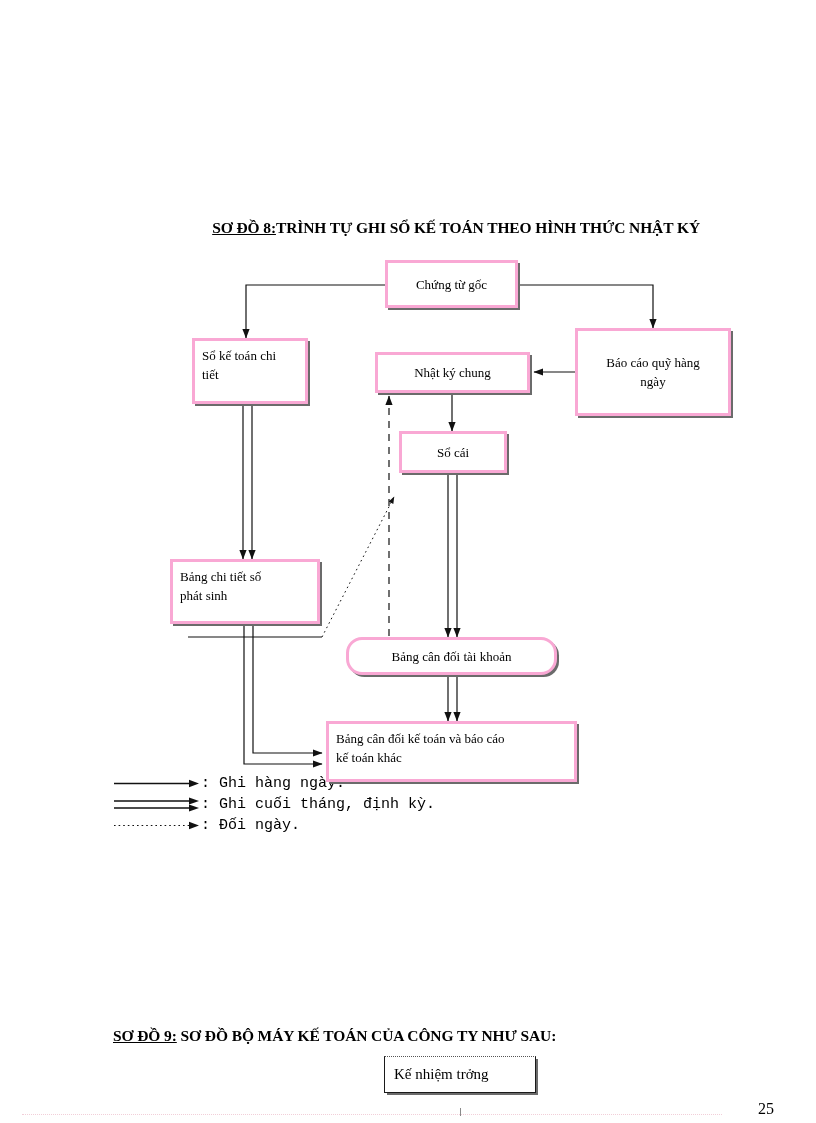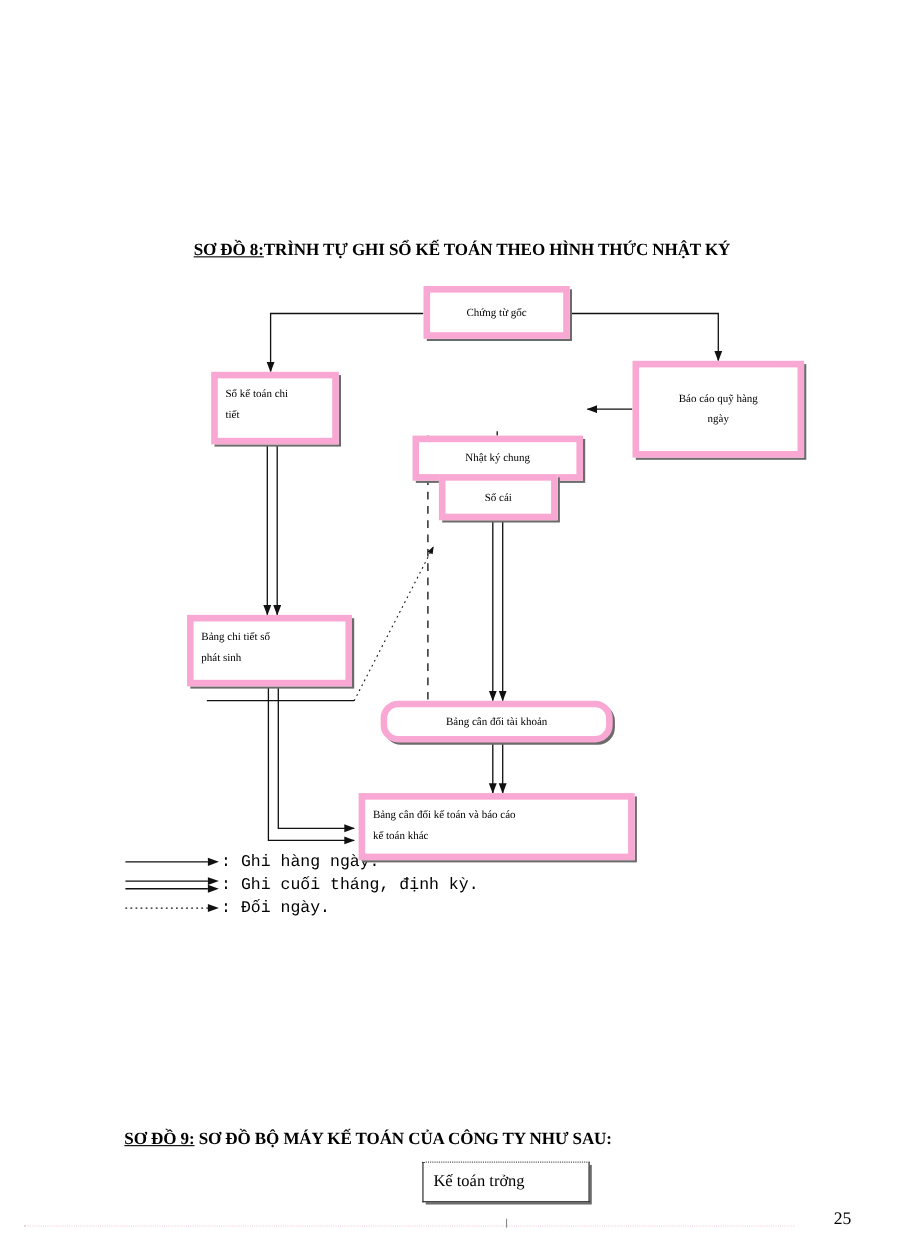--- a/index.html
+++ b/index.html
@@ -31,21 +31,21 @@
   }
   #title-8 {
     left: 140px;
     top: 218px;
     width: 560px;
     text-align: center;
   }
   #title-8 .lead {
     text-decoration: underline;
   }
-  #title-8 .line1 { display: block; text-align: center; white-space: nowrap; }
+  #title-8 .line1 { display: block; text-align: right; white-space: nowrap; }
   #title-8 .line2 { display: block; text-align: center; white-space: nowrap; }
   #title-8 .u2 { text-decoration: underline; }
 
   #title-9 {
     left: 113px;
     top: 1026px;
     white-space: nowrap;
   }
   #title-9 .lead { text-decoration: underline; }
 
@@ -61,23 +61,23 @@
     position: absolute;
     left: 0;
     top: 0;
   }
 
   
   .node {
     position: absolute;
     box-sizing: border-box;
     background: #ffffff;
-    border: 6px solid #f9a8d4;
+    border: 3px solid #f9a8d4;
     box-shadow: 2.5px 2.5px 0 -0.5px #6b6b6b;
-    font-size: 10px;
+    font-size: 13px;
     line-height: 19px;
     overflow: hidden;
     z-index: 5;
   }
   .node .txt {
     display: block;
     padding: 5px 7px 0 7px;
     white-space: pre;
   }
   .node.center .txt {
@@ -238,21 +238,21 @@
     <div class="node center vcenter" id="node-baocaoquy" style="left:575px; top:76px; width:156px; height:88px;">
       <span class="txt">Báo cáo quỹ hàng
 ngày</span>
     </div>
 
     <div class="node" id="node-soketoanchitiet" style="left:192px; top:86px; width:116px; height:66px;">
       <span class="txt">Sổ kế toán chi
 tiết</span>
     </div>
 
-    <div class="node center vcenter" id="node-nhatkychung" style="left:375px; top:100px; width:155px; height:41px;margin-top:44px;">
+    <div class="node center vcenter" id="node-nhatkychung" style="left:375px; top:100px; width:155px; height:41px;">
       <span class="txt">Nhật ký chung</span>
     </div>
 
     <div class="node center vcenter" id="node-socai" style="left:399px; top:179px; width:108px; height:42px;">
       <span class="txt">Sổ cái</span>
     </div>
 
     <div class="node" id="node-bangchitiet" style="left:170px; top:307px; width:150px; height:65px;">
       <span class="txt">Bảng chi tiết số
 phát sinh</span>
@@ -302,20 +302,20 @@
       </svg>
       <span class="legend-label">: Đối ngày.</span>
     </div>
 
   </div>
 
 
   <div class="heading" id="title-9"><span class="lead">SƠ ĐỒ 9:</span><span> SƠ ĐỒ BỘ MÁY KẾ TOÁN CỦA CÔNG TY NHƯ SAU:</span></div>
 
   <div id="node-ketoantruong">
-    <span>Kế toán trởng</span>
+    <span>Kế nhiệm trởng</span>
   </div>
 
   <div id="footer-rule"></div>
   <div id="footer-tick"></div>
   <div id="page-number">25</div>
 
 </div>
 
 </body></html>

